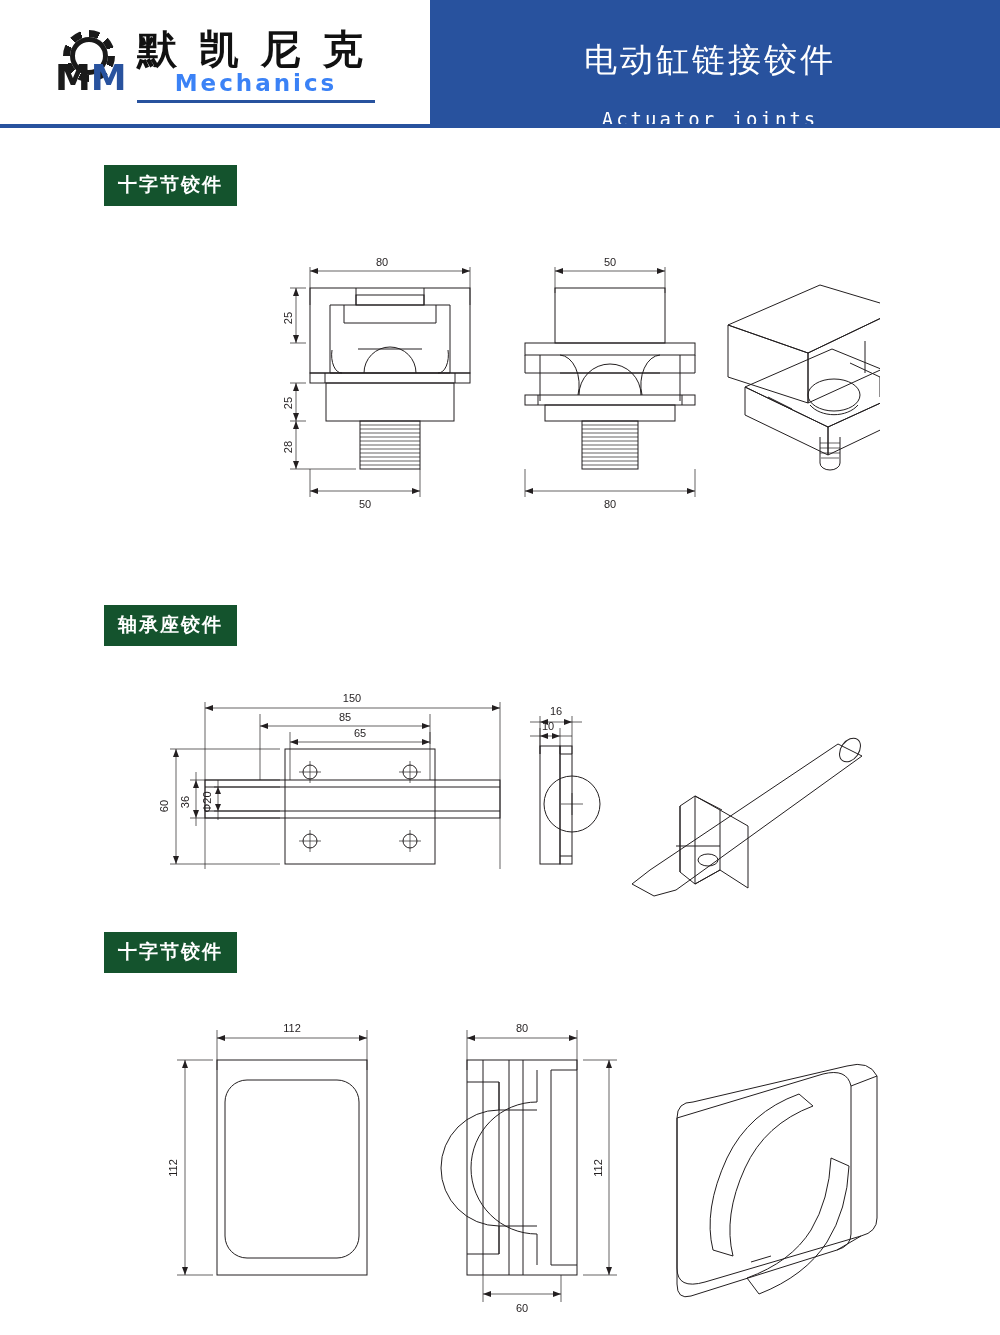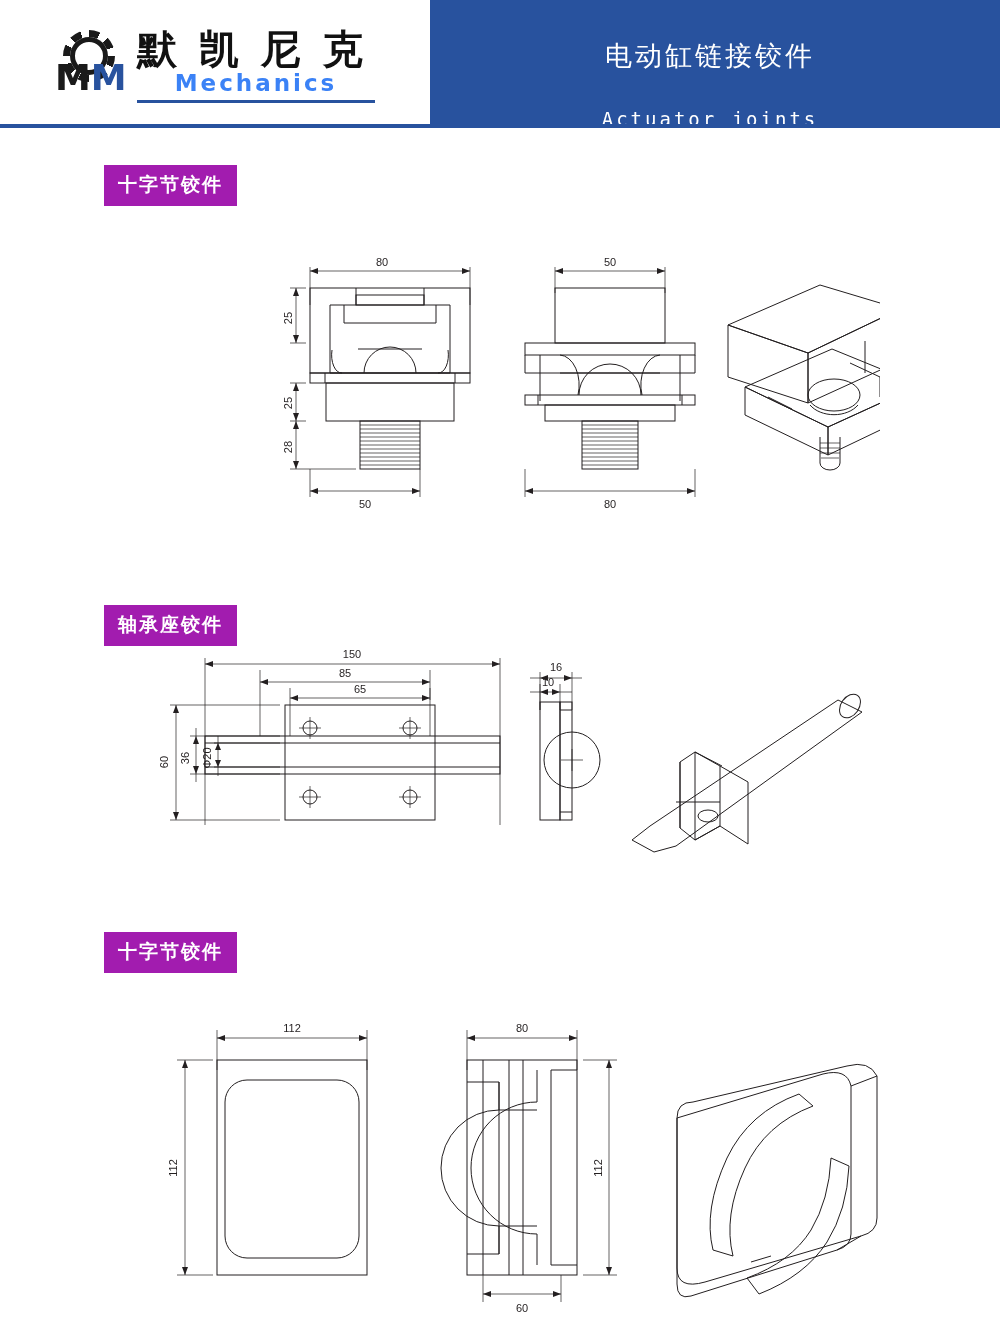--- a/index.html
+++ b/index.html
@@ -50,29 +50,29 @@
     font-family:"DejaVu Sans",sans-serif;
   }
   .logo-en{
     font-size:23px;font-weight:bold;color:#3b82f6;letter-spacing:3px;line-height:1.2;
     font-family:"DejaVu Sans",sans-serif;
     text-align:center;
   }
   .logo-en-underline{width:238px;height:3px;background:#28529e;margin-top:2px;}
   .head-title{
     position:absolute;left:480px;top:38px;width:460px;text-align:center;color:#fff;
-    font-size:27px;letter-spacing:3px;font-family:"DejaVu Sans",sans-serif;
+    font-size:33px;letter-spacing:3px;font-family:"DejaVu Sans",sans-serif;
   }
   .head-sub{
     position:absolute;left:480px;top:80px;width:460px;text-align:center;color:#fff;
     font-size:19px;letter-spacing:3px;font-family:"DejaVu Sans Mono",monospace;margin-top:28px;
   }
   
   .sec-label{
-    position:absolute;background:#a21caf;color:#ffffff;font-size:19px;font-weight:bold;
+    position:absolute;background:#14532d;color:#ffffff;font-size:19px;font-weight:bold;
     letter-spacing:2px;padding:7px 14px 8px 14px;font-family:"DejaVu Sans",sans-serif;
     white-space:nowrap;
   }
   
   .draw{position:absolute;}
   svg{display:block;}
   .ln{stroke:#231f20;stroke-width:1;fill:none;}
   .ln-thin{stroke:#231f20;stroke-width:0.7;fill:none;}
   .dim{stroke:#231f20;stroke-width:0.7;fill:none;}
   .hatch{fill:#231f20;}
@@ -248,21 +248,21 @@
       <line class="ln-thin" x1="701" y1="213" x2="719" y2="213"></line>
     </g>
     <path class="ln" d="M730 118 L760 132 L760 152"></path>
     <path class="ln" d="M745 96 L745 128"></path>
   </g>
 </svg>
 </div>
 
 <div class="sec-label" style="left:104px;top:605px;">轴承座铰件</div>
 
-<div class="draw" style="left:120px;top:640px;">
+<div class="draw" style="left:120px;top:684px;">
 <svg width="770" height="240" viewBox="0 0 770 240">
 
   <g>
 
     <line class="dim" x1="85" y1="18" x2="85" y2="185"></line>
     <line class="dim" x1="380" y1="18" x2="380" y2="185"></line>
     <line class="dim" x1="85" y1="24" x2="380" y2="24"></line>
     <polygon class="hatch" points="85,24 93,21 93,27"></polygon>
     <polygon class="hatch" points="380,24 372,21 372,27"></polygon>
     <text class="txt" x="232" y="18" text-anchor="middle">150</text>

